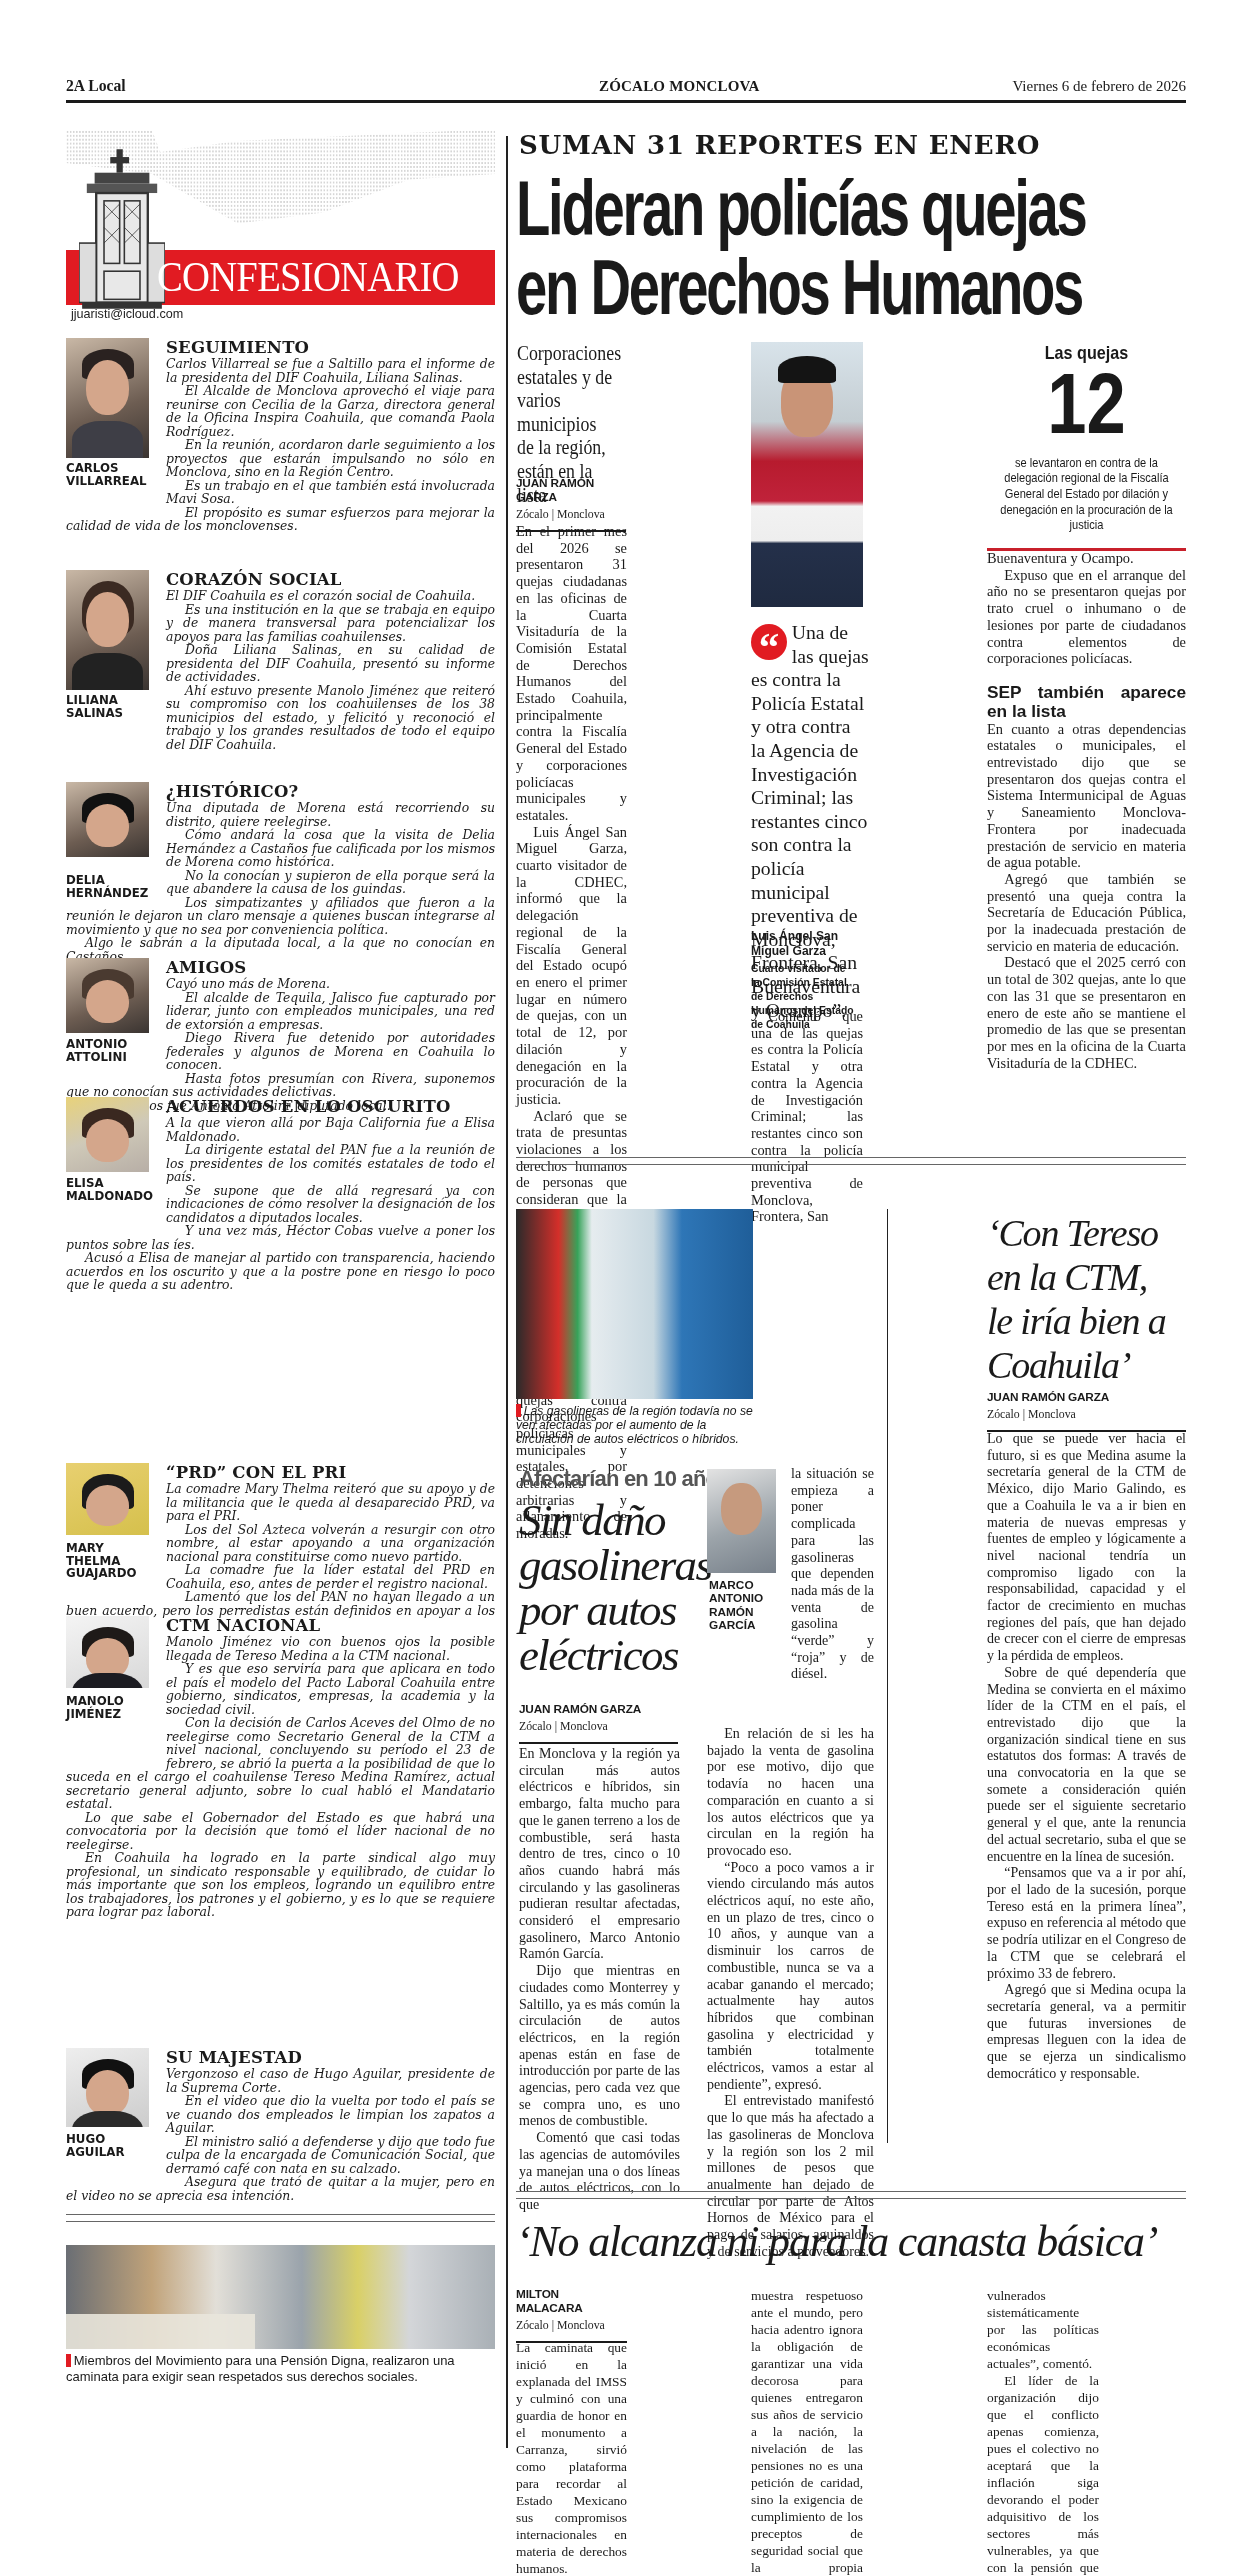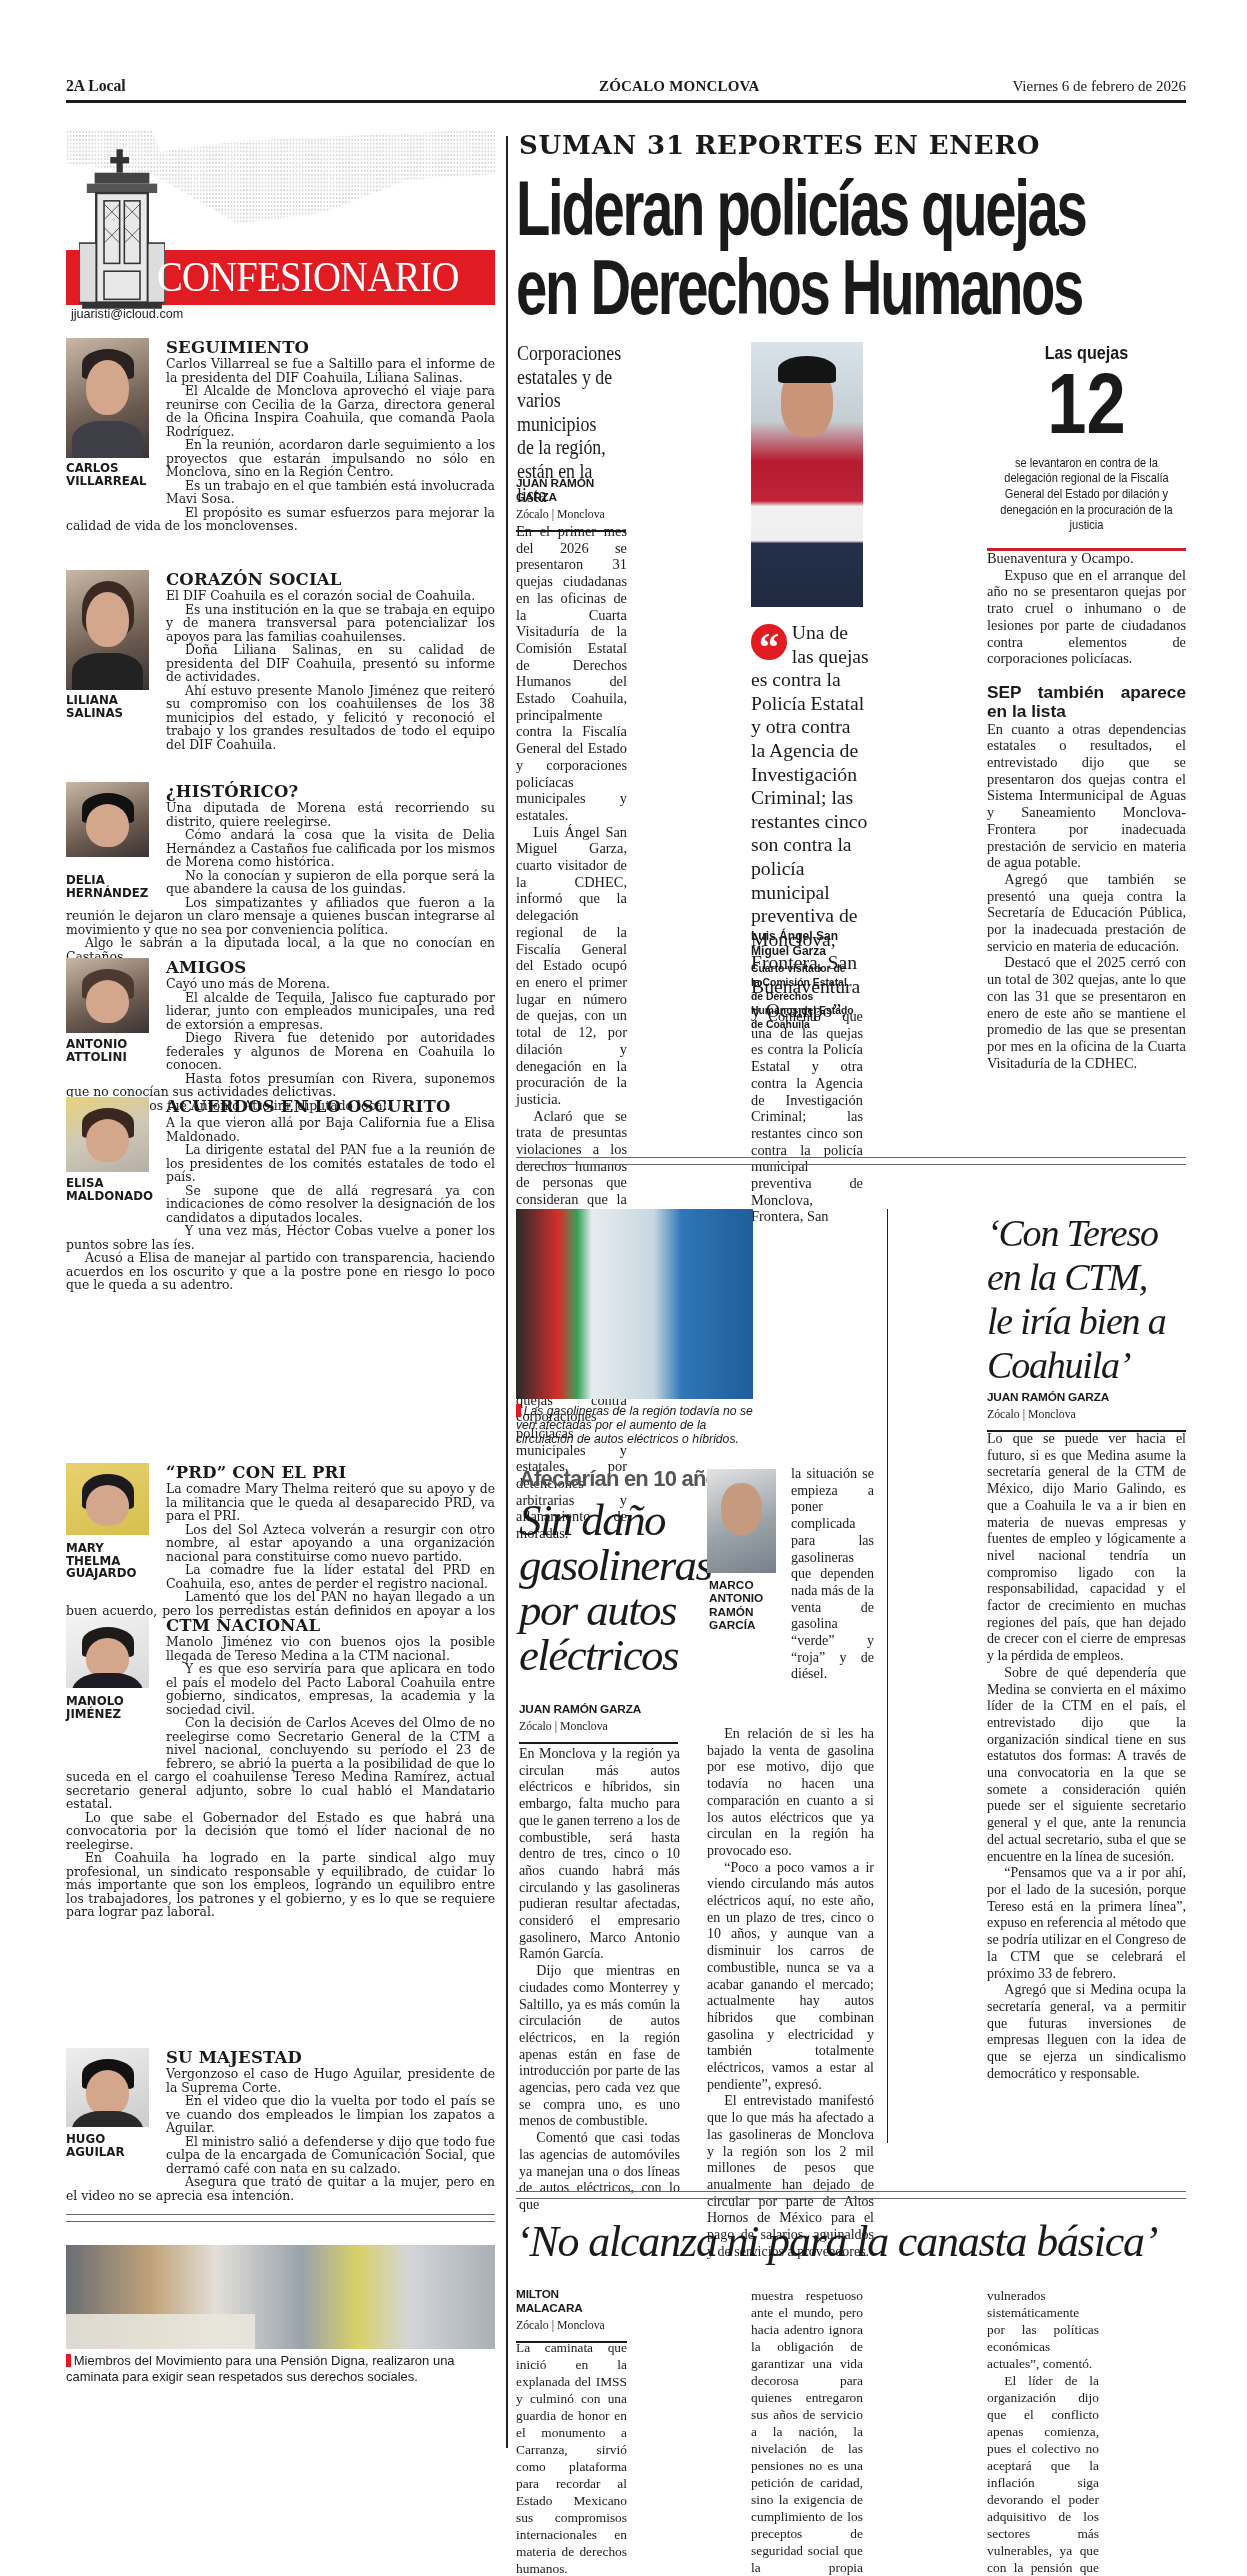--- a/index.html
+++ b/index.html
@@ -28,21 +28,21 @@
 
   
   .item { position: absolute; left: 66px; width: 429px; }
   .item .photo { position: absolute; left: 0; top: 0; width: 83px; height: 120px; background: linear-gradient(160deg,#c9b8a6,#6d5d52 60%,#3a3431); overflow: hidden; }
   .item .photo .face { position: absolute; left: 19.7px; top: 22px; width: 43px; height: 55px; border-radius: 50% 50% 46% 46%; background: #d4a68b; }
   .item .photo .hair { position: absolute; left: 15.7px; top: 11px; width: 52px; height: 30px; border-radius: 50% 50% 10% 10%; background: #2a2220; }
   .item .photo .body { position: absolute; left: 6.3px; top: 83px; width: 71px; height: 47px; border-radius: 40% 40% 0 0; background: #3e3e46; }
   .item .pname { position: absolute; left: 0; top: 124px; width: 86px; font: bold 11.8px "DejaVu Sans", sans-serif; line-height: 12.6px; color: #1a1a1a; text-transform: uppercase; }
   .item .head { margin-left: 100px; font: bold 16.5px "DejaVu Serif", serif; line-height: 19px; letter-spacing: 0.2px; }
   .item .txt { font: 12.4px "DejaVu Serif", serif; line-height: 13.5px; text-align: justify; }
-  .item .txt p { text-indent: 19px; }
+  .item .txt p { text-indent: 19px; font-style: italic; }
   .item .txt p.first { text-indent: 0; }
   .item .txt .wrap { float: left; width: 100px; height: 0.8px; }
 
   
   .kicker { left: 519px; top: 130px; font: bold 26px "DejaVu Serif", serif; letter-spacing: 0.8px; }
   .headline { left: 516px; top: 169px; font: bold 77px/79px "Liberation Sans", sans-serif; letter-spacing: -3.1px; transform: scaleX(.73); transform-origin: left; width: 1022px; white-space: nowrap; }
   .deck { left: 517px; top: 342px; width: 118px; font: 21px/23.6px "Liberation Serif", serif; transform: scaleX(.85); transform-origin: left; }
   .byline { font: bold 11.8px "Liberation Sans", sans-serif; letter-spacing: -0.2px; }
   .dateline { font: 11.8px "Liberation Serif", serif; color: #222; }
   .byrule { height: 1.6px; background: #1a1a1a; }
@@ -283,21 +283,21 @@
 <div class="abs" style="left:987px;top:342px;width:199px;text-align:center;">
   <div class="stat-label">Las quejas</div>
   <div class="stat-num">12</div>
   <div class="stat-desc" style="margin-top:12.6px">se levantaron en contra de la delegación regional de la Fiscalía General del Estado por dilación y denegación en la procuración de la justicia</div>
   <div style="height:3.1px;background:#c8202b;margin-top:14px"></div>
 </div>
 <div class="abs body-col" style="left:987px;top:550px;width:199px;">
   <p class="first">Buenaventura y Ocampo.</p>
   <p>Expuso que en el arranque del año no se presentaron quejas por trato cruel o inhumano o de lesiones por parte de ciudadanos contra elementos de corporaciones policíacas.</p>
   <div class="subhead" style="margin-top:15.7px">SEP también aparece en la lista</div>
-  <p class="first">En cuanto a otras dependencias estatales o resultados, el entrevistado dijo que se presentaron dos quejas contra el Sistema Intermunicipal de Aguas y Saneamiento Monclova-Frontera por inadecuada prestación de servicio en materia de agua potable.</p>
+  <p class="first">En cuanto a otras dependencias estatales o municipales, el entrevistado dijo que se presentaron dos quejas contra el Sistema Intermunicipal de Aguas y Saneamiento Monclova-Frontera por inadecuada prestación de servicio en materia de agua potable.</p>
   <p>Agregó que también se presentó una queja contra la Secretaría de Educación Pública, por la inadecuada prestación de servicio en materia de educación.</p>
   <p>Destacó que el 2025 cerró con un total de 302 quejas, ante lo que con las 31 que se presentaron en enero de este año se mantiene el promedio de las que se presentan por mes en la oficina de la Cuarta Visitaduría de la CDHEC.</p>
 </div>
 
 <div class="abs double-rule" style="left:516px;top:1157px;width:670px;"></div>
 
 <div class="abs" style="left:516px;top:1209px;width:237px;height:190px;background:linear-gradient(90deg,#2a2a2a 0%,#d42f2a 18%,#37a35a 26%,#e6ecef 32%,#c8d8e0 58%,#2e76b7 70%,#1f5e99 100%);"></div>
 <div class="abs caption" style="left:516px;top:1404px;width:237px;font-size:12.2px;line-height:14px;font-style:italic;">
   <span class="mark"></span><span>Las gasolineras de la región todavía no se ven afectadas por el aumento de la circulación de autos eléctricos o híbridos.</span>
 </div>

